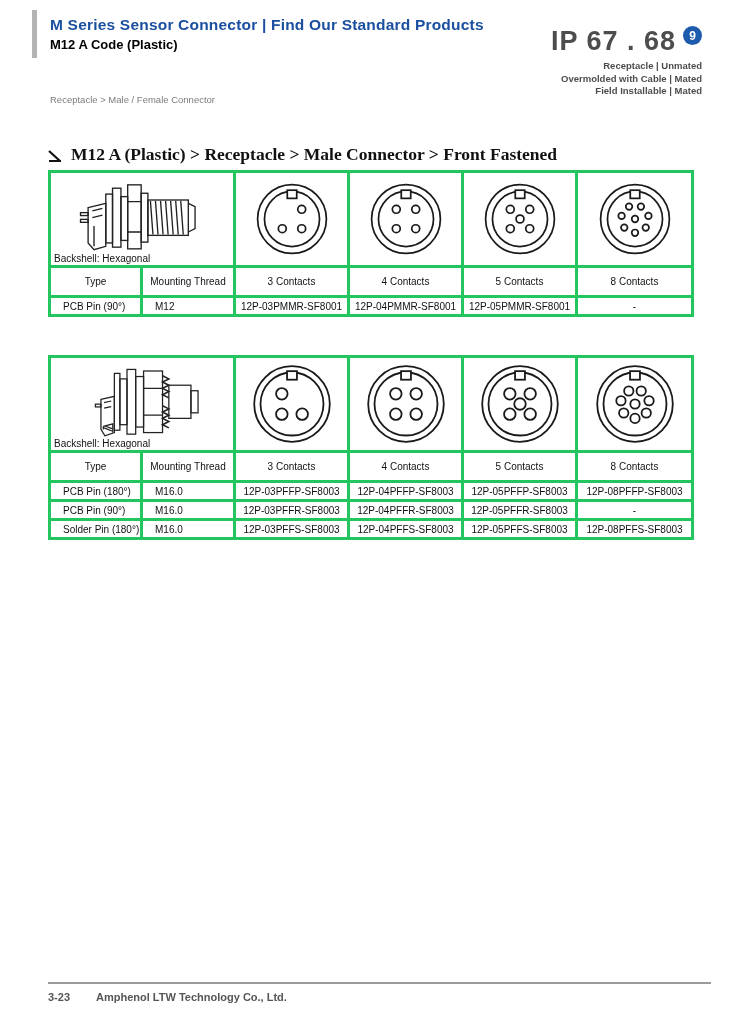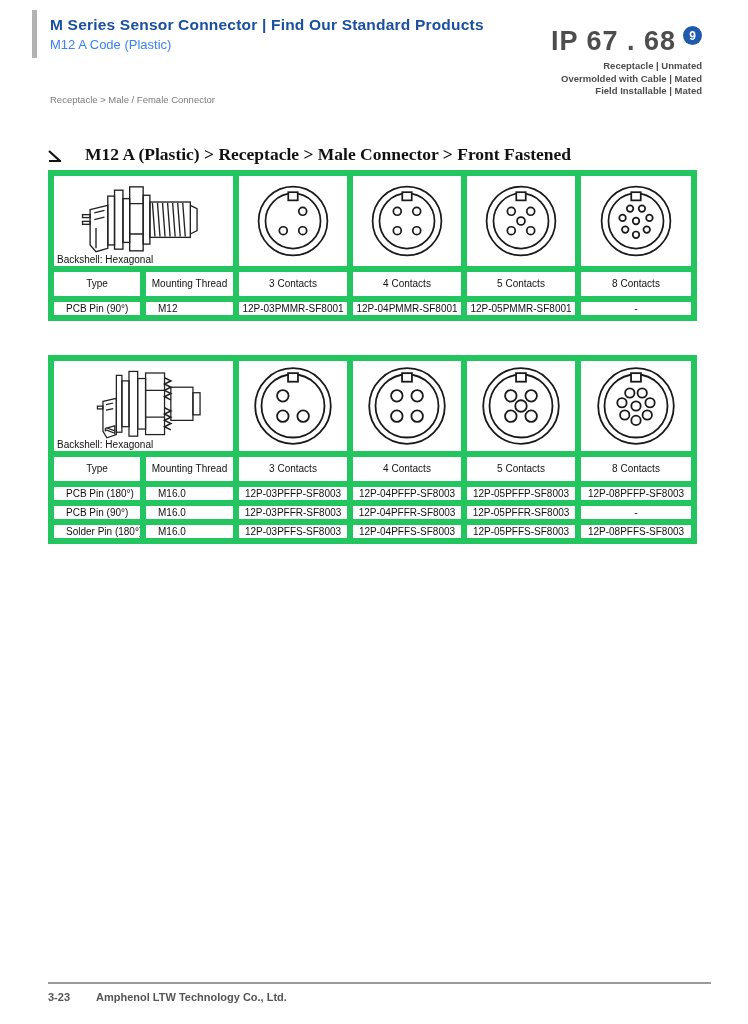--- a/index.html
+++ b/index.html
@@ -4,40 +4,40 @@
 <style>
   * { margin:0; padding:0; box-sizing:border-box; }
   html,body { background:#ffffff; }
   .page {
     position:relative; width:748px; height:1024px; background:#ffffff;
     font-family:"Liberation Sans", sans-serif; color:#1a1a1a; overflow:hidden;
   }
   
   .accent-bar { position:absolute; left:32px; top:10px; width:5px; height:48px; background:#b3b3b3; }
   .page-title { position:absolute; left:50px; top:16px; font-size:15.5px; font-weight:bold; color:#1b4fa0; letter-spacing:0.2px; }
-  .series-subtitle { position:absolute; left:50px; top:37px; font-size:13px; font-weight:normal; color:#3b82f6; }
+  .series-subtitle { position:absolute; left:50px; top:37px; font-size:13px; font-weight:bold; color:#000000; }
   .breadcrumb { position:absolute; left:50px; top:55px; font-size:9.5px; color:#7c7c7c;margin-top:39px; }
   .ip-block { position:absolute; right:46px; top:26px; text-align:right; }
   .ip-row { display:flex; align-items:flex-start; justify-content:flex-end; gap:7px; }
   .ip-rating { font-size:27px; font-weight:bold; color:#4d4d4d; letter-spacing:1px; }
   .ip-badge { width:19px; height:19px; border-radius:50%; background:#1e5bad; color:#fff;
     font-size:12px; font-weight:bold; display:inline-flex; align-items:center; justify-content:center; }
   .ip-lines { margin-top:3px; font-size:9.5px; font-weight:bold; color:#4d4d4d; line-height:12.5px; }
   
-  .section-title { position:absolute; left:48px; display:flex; align-items:center; gap:23px;
+  .section-title { position:absolute; left:48px; display:flex; align-items:center; gap:9px;
     font-family:"Liberation Serif", serif; font-size:17.5px; font-weight:bold; color:#111; }
   .title-1 { top:144px; }
   .title-2 { top:330px; }
   .arrow-icon { flex:0 0 auto; margin-top:3px; }
   
   table.spec-table { position:absolute; left:48px; width:643px; border-collapse:collapse; table-layout:fixed;
     font-size:10px; color:#111; background:#fff; }
   .table-1 { top:170px; }
   .table-2 { top:355px; }
-  .spec-table td, .spec-table th { border:6px solid #22c55e; font-weight:normal; overflow:hidden; }
+  .spec-table td, .spec-table th { border:3px solid #22c55e; font-weight:normal; overflow:hidden; }
   .img-row td { height:95px; text-align:center; vertical-align:middle; }
   .head-row th { height:30px; text-align:center; vertical-align:middle; line-height:12px; padding:0 4px; }
   .data-row td { height:19px; text-align:center; vertical-align:middle; white-space:nowrap; }
   .data-row td.lft { text-align:left; padding-left:12px; }
   .drawing-cell { position:relative; }
   .backshell-label { position:absolute; left:3px; bottom:1px; font-size:10px; color:#111; text-align:left; }
   
   .footer-rule { position:absolute; left:48px; top:982px; width:663px; height:2px; background:#9a9a9a; }
   .footer-text { position:absolute; left:48px; top:991px; font-size:11px; font-weight:bold; color:#555; display:flex; gap:26px; }
   svg { display:block; }

